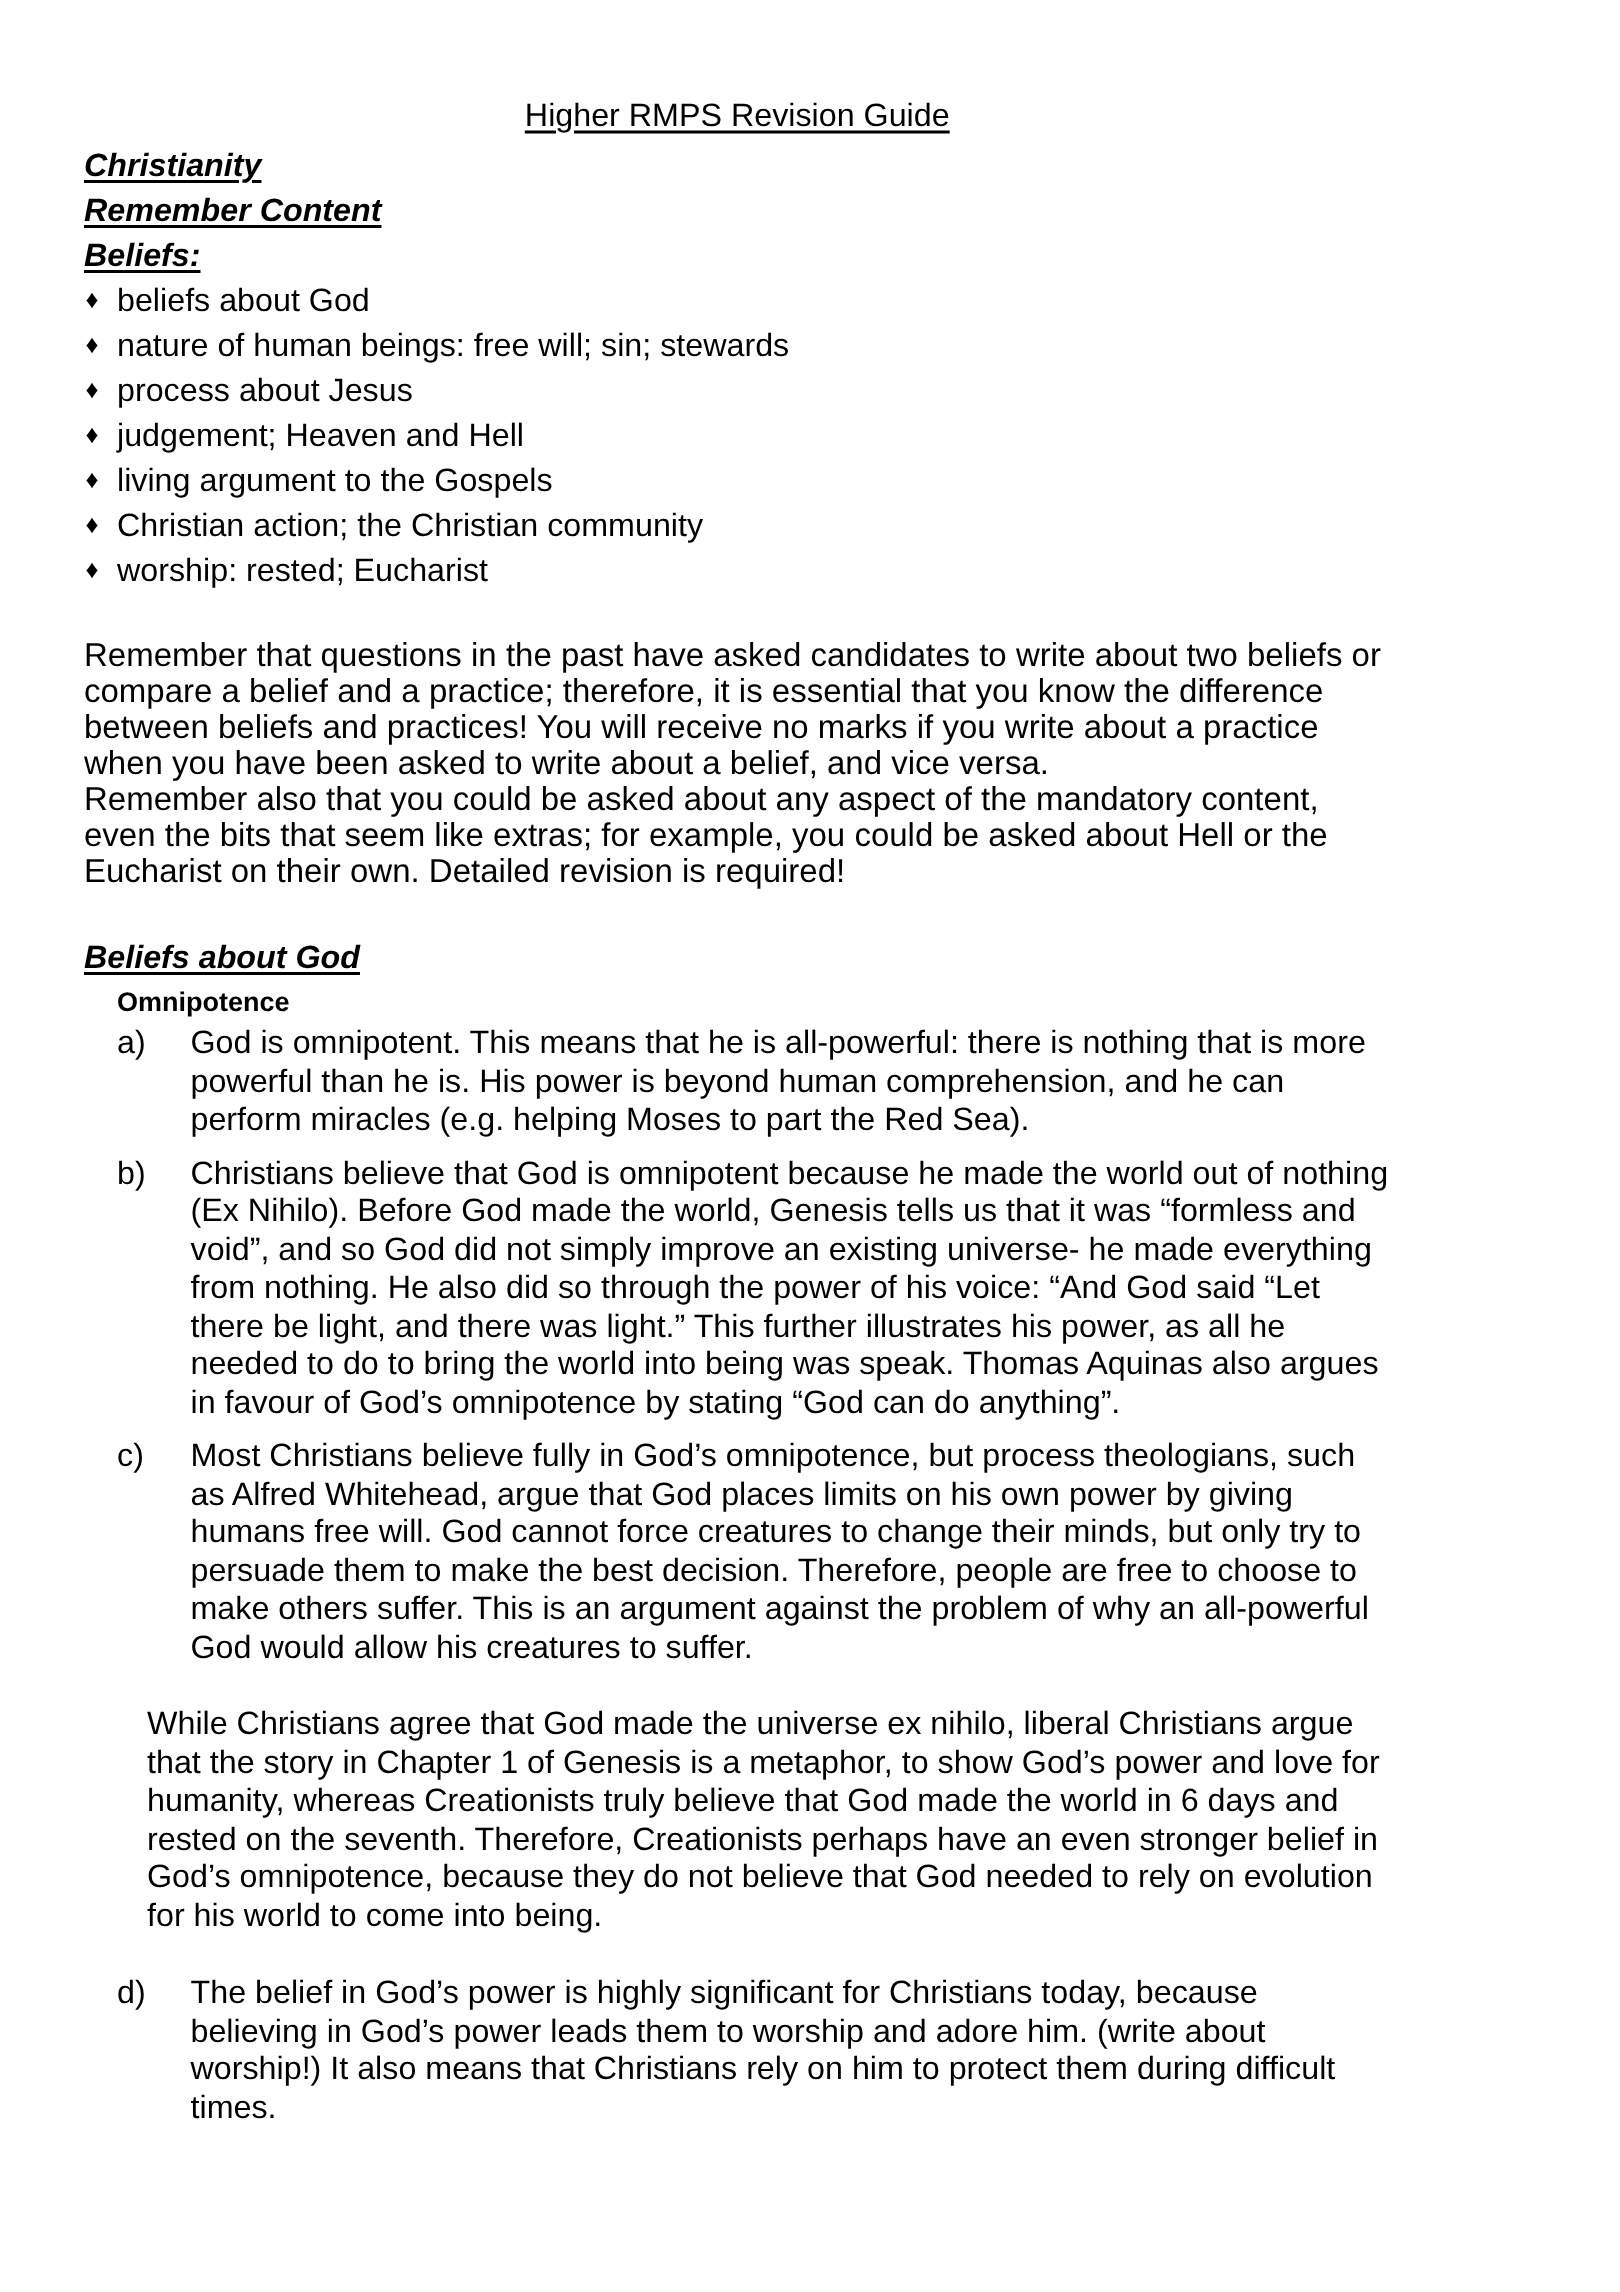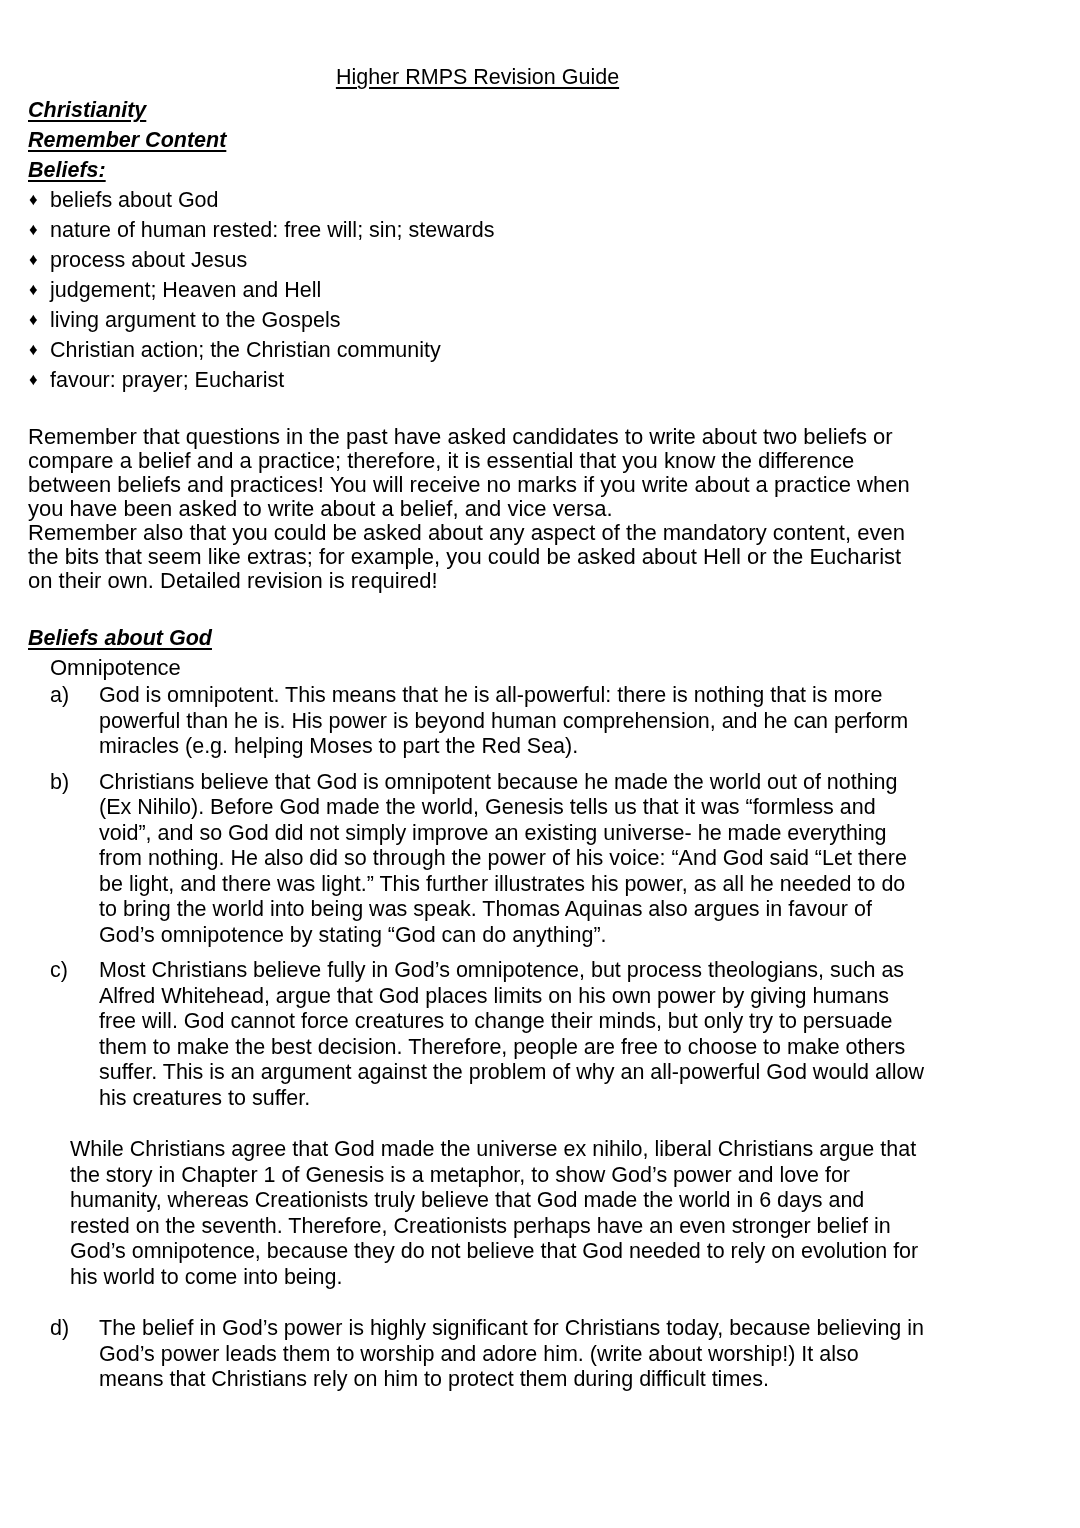--- a/index.html
+++ b/index.html
@@ -13,21 +13,21 @@
     height: 1528px;
     font-family: "Liberation Sans", sans-serif;
     color: #000000;
     -webkit-font-smoothing: none;
   }
   .page {
     position: relative;
     width: 992px;
     height: 1528px;
     box-sizing: border-box;
-    padding: 62px 65px 0 28px;
+    padding: 62px 65px 0 56px;
     background: #ffffff;
     overflow: hidden;
   }
 
   
   .doc-title {
     text-align: center;
     font-size: 21.5px;
     line-height: 30px;
     font-weight: normal;
@@ -76,22 +76,22 @@
     font-size: 22px;
     line-height: 24px;
     margin: 0;
     max-width: 950px;
   }
   .spacer-30 { height: 30px; }
   .spacer-16 { height: 16px; }
 
   
   .sub-head {
-    font-weight: normal;
-    font-size: 22px;
+    font-weight: bold;
+    font-size: 18px;
     line-height: 30px;
     margin: 0 0 0 22px;
   }
 
   
   .lettered {
     list-style: none;
     margin: 0;
     padding: 0;
   }
@@ -138,21 +138,21 @@
     <span>Beliefs:</span>
   </div>
 
   <ul class="bullets">
     <li>
       <span class="bullet-glyph">♦</span>
       <span>beliefs about God</span>
     </li>
     <li>
       <span class="bullet-glyph">♦</span>
-      <span>nature of human rested: free will; sin; stewards</span>
+      <span>nature of human beings: free will; sin; stewards</span>
     </li>
     <li>
       <span class="bullet-glyph">♦</span>
       <span>process about Jesus</span>
     </li>
     <li>
       <span class="bullet-glyph">♦</span>
       <span>judgement; Heaven and Hell</span>
     </li>
   </ul>
@@ -162,21 +162,21 @@
     <li>
       <span class="bullet-glyph">♦</span>
       <span>living argument to the Gospels</span>
     </li>
     <li>
       <span class="bullet-glyph">♦</span>
       <span>Christian action; the Christian community</span>
     </li>
     <li>
       <span class="bullet-glyph">♦</span>
-      <span>favour: prayer; Eucharist</span>
+      <span>worship: rested; Eucharist</span>
     </li>
   </ul>
 
   <div class="spacer-30"></div>
 
   <p class="body-para">Remember that questions in the past have asked candidates to write about two beliefs or compare a belief and a practice; therefore, it is essential that you know the difference between beliefs and practices! You will receive no marks if you write about a practice when you have been asked to write about a belief, and vice versa.</p>
   <p class="body-para">Remember also that you could be asked about any aspect of the mandatory content, even the bits that seem like extras; for example, you could be asked about Hell or the Eucharist on their own. Detailed revision is required!</p>
 
   <div class="spacer-30"></div>
 

